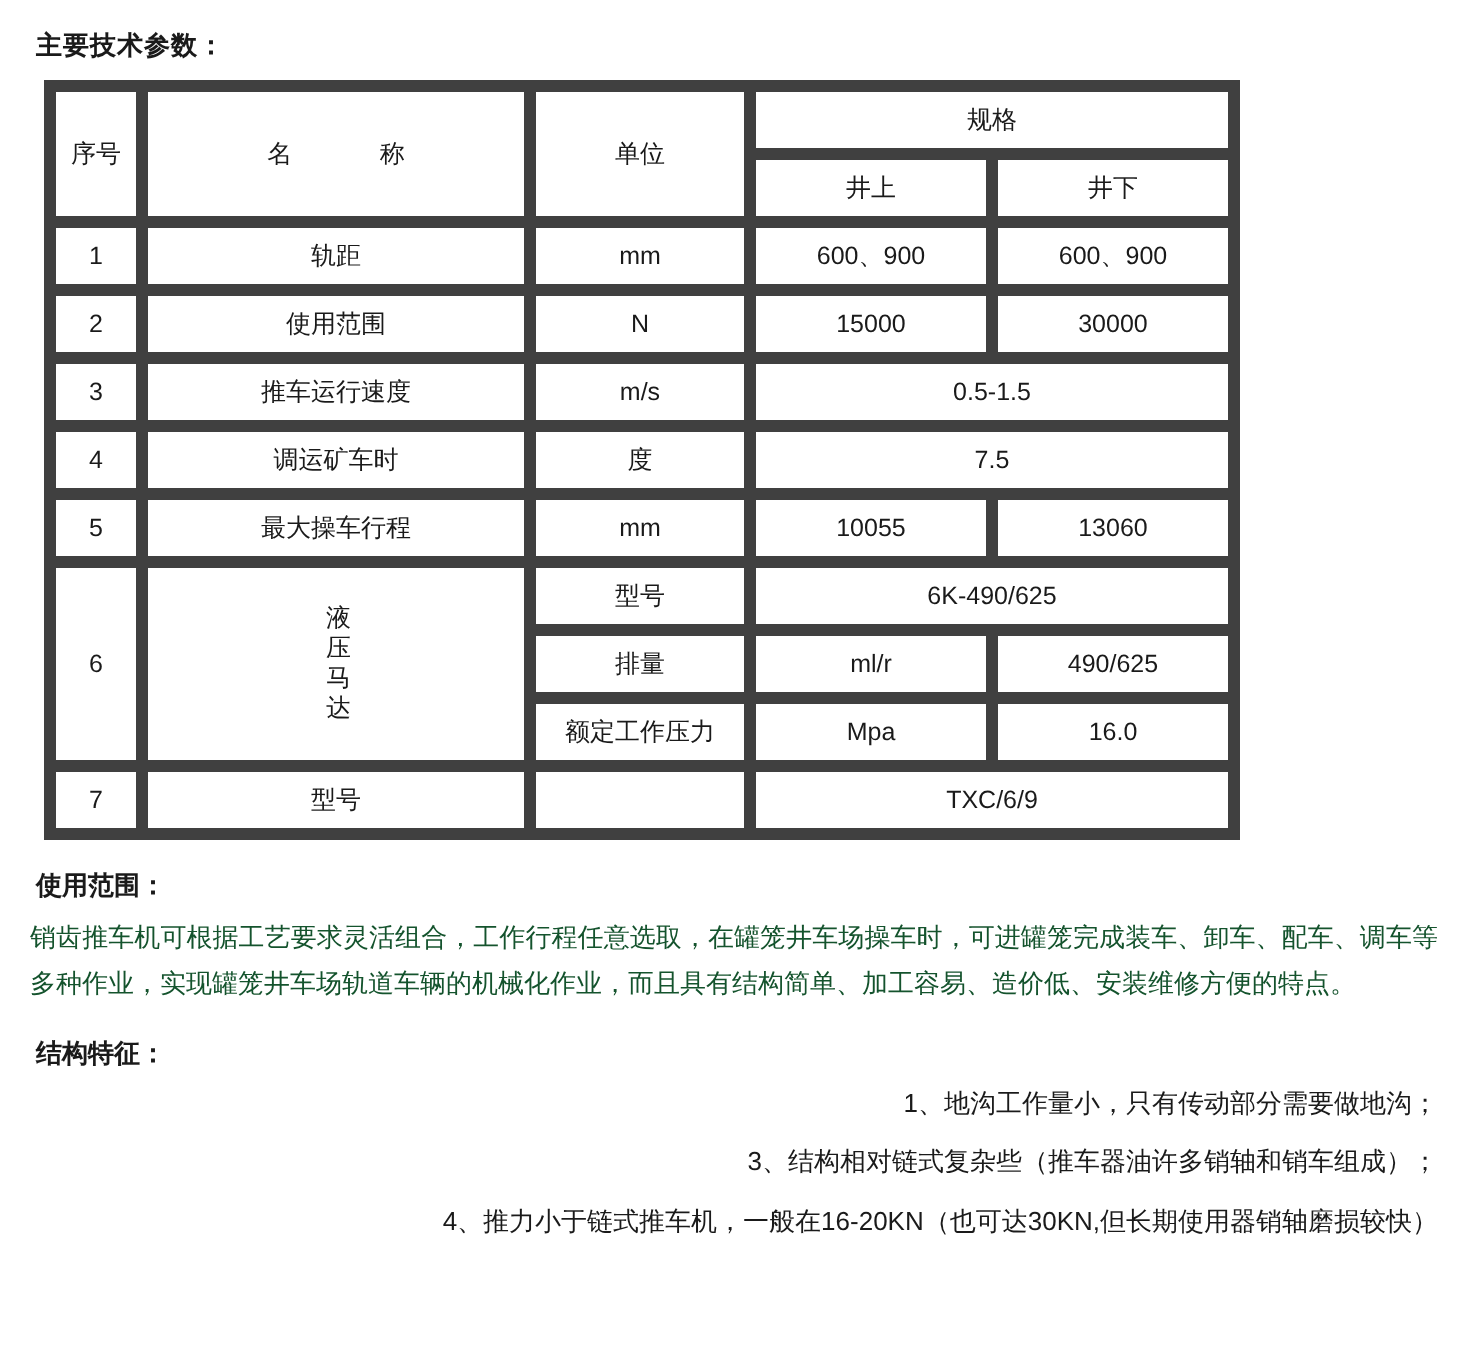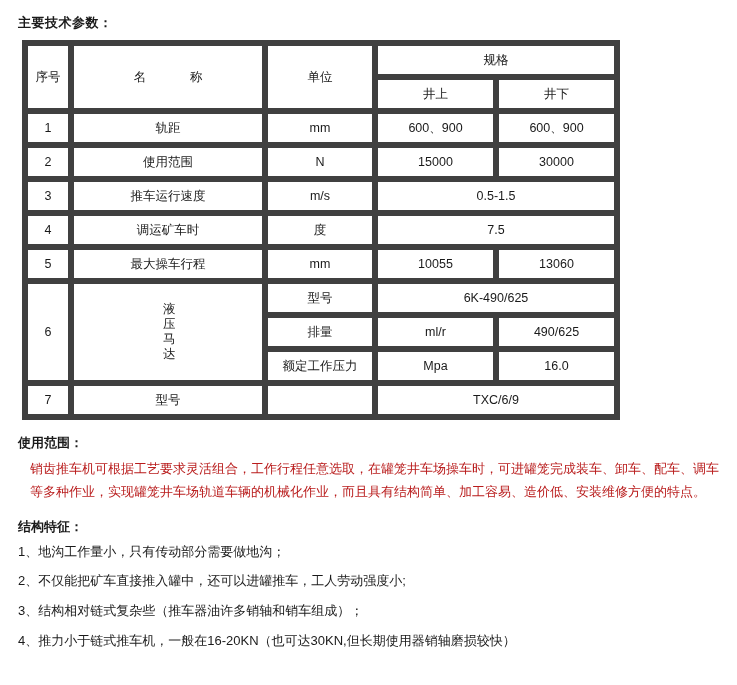--- a/index.html
+++ b/index.html
@@ -73,34 +73,35 @@
     word-break: break-all;
     line-height: 1.2;
     text-align: right;
   }
   .body-title {
     margin: 14px 0 6px 18px;
     font-size: 13px;
     font-weight: bold;
   }
   .para {
-    margin: 0 18px 0 30px;
+    margin: 0 18px 0 15px;
     font-size: 13px;
     line-height: 1.75;
     text-align: justify;
-    color: #b91c1c;
+    color: #14532d;
   }
   .list {
     margin: 4px 18px 0 18px;
   }
   .list-item {
     font-size: 13px;
     line-height: 1.6;
     margin: 1px 0 9px 0;
     color: #1a1a1a;
+    text-align: right;
   }
 </style>
 </head>
 <body>
 
 <div class="page">
 
   <div class="section-title title-top">主要技术参数：</div>
 
   <table class="spec">
@@ -189,19 +190,18 @@
     </tbody>
   </table>
 
   <div class="body-title">使用范围：</div>
   <div class="para">销齿推车机可根据工艺要求灵活组合，工作行程任意选取，在罐笼井车场操车时，可进罐笼完成装车、卸车、配车、调车等多种作业，实现罐笼井车场轨道车辆的机械化作业，而且具有结构简单、加工容易、造价低、安装维修方便的特点。</div>
 
   <div class="body-title">结构特征：</div>
 
   <div class="list">
     <div class="list-item">1、地沟工作量小，只有传动部分需要做地沟；</div>
-    <div class="list-item">2、不仅能把矿车直接推入罐中，还可以进罐推车，工人劳动强度小;</div>
     <div class="list-item">3、结构相对链式复杂些（推车器油许多销轴和销车组成）；</div>
     <div class="list-item">4、推力小于链式推车机，一般在16-20KN（也可达30KN,但长期使用器销轴磨损较快）</div>
 
   </div>
 
 </div>
 
 </body></html>

